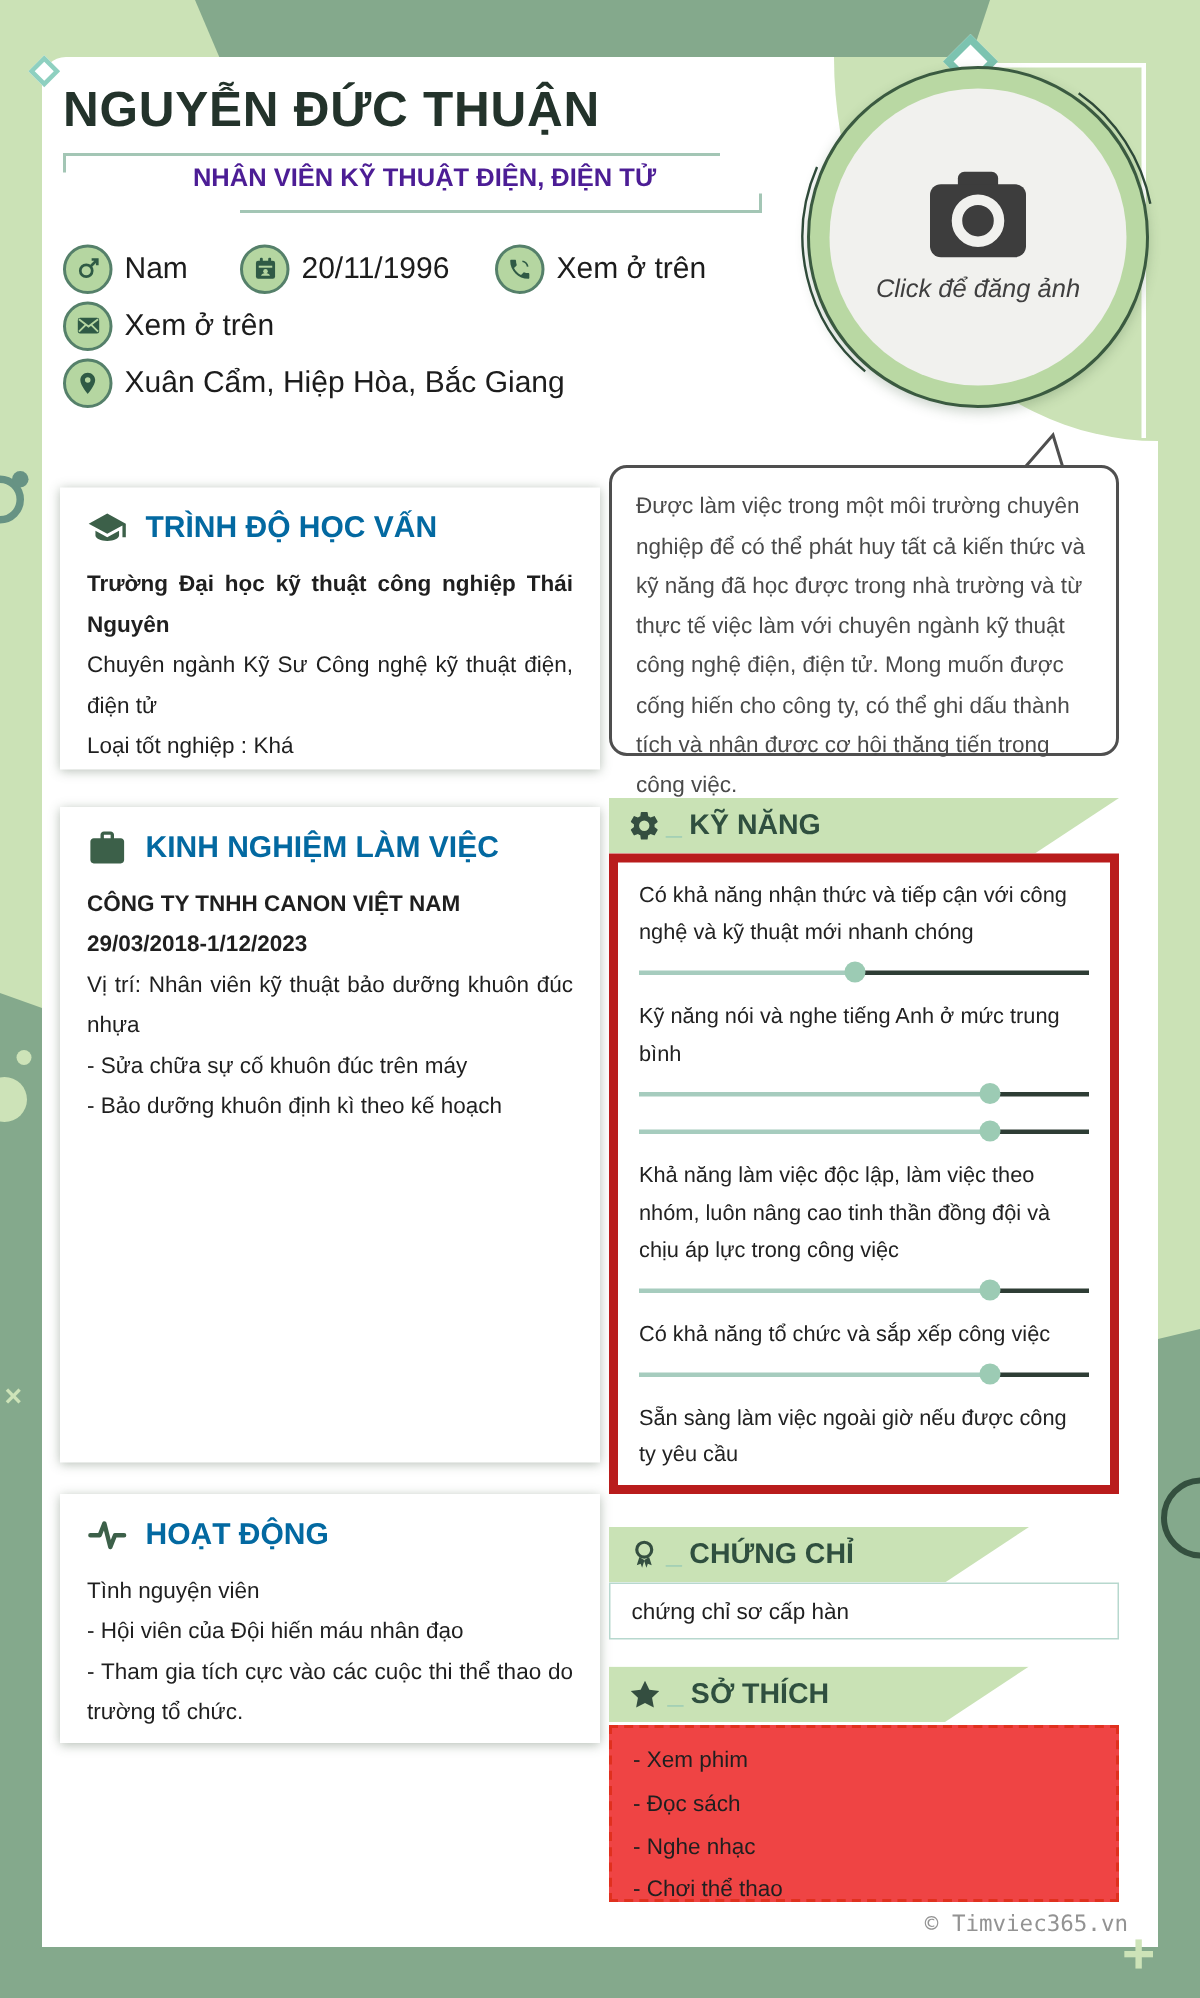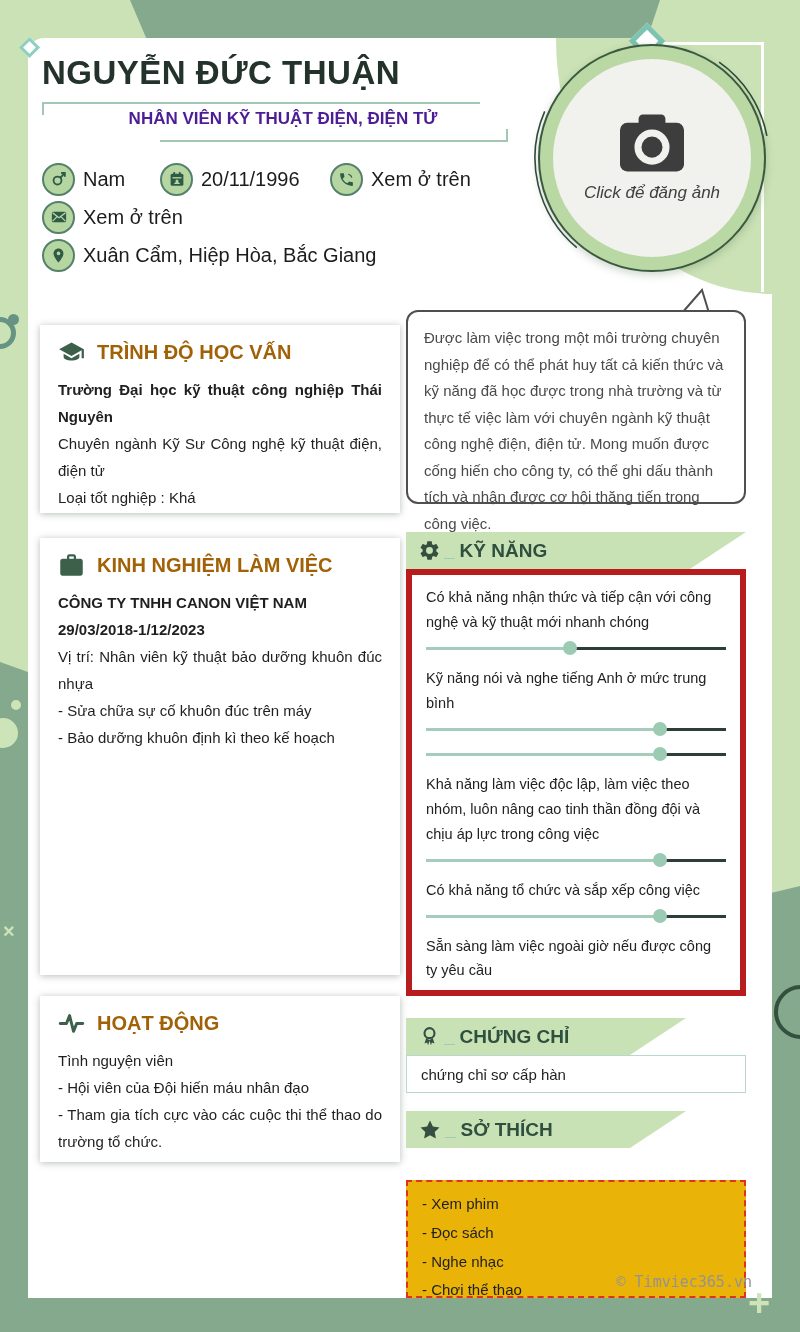--- a/index.html
+++ b/index.html
@@ -62,21 +62,21 @@
   .photo .cap { font-size:17px; color:#3f3f3f; }
   
   .bubble { position:absolute; left:378px; top:272px; width:340px; height:194px;
     background:#fff; border:2px solid #4f4f4f; border-radius:12px; padding:13px 16px;
     font-size:15px; color:#4a4a4a; line-height:1.77; }
   .bubble-tail { position:absolute; left:648px; top:250px; width:40px; height:26px; }
   
   .card { position:absolute; left:12px; width:360px; background:#fff;
     box-shadow:0 1px 7px rgba(90,110,90,.45); padding:14px 18px; }
   .sec-head-left { display:flex; align-items:center; gap:12px; font-size:20px;
-    font-weight:bold; color:#a16207; margin-bottom:10px; }
+    font-weight:bold; color:#0369a1; margin-bottom:10px; }
   .body-txt { font-size:15px; line-height:1.8; text-align:justify; }
   .bold { font-weight:bold; }
   .jobgap { height:16px; }
   
   .sec-head-right { position:absolute; height:37px; background:#c9e2b5;
     display:flex; align-items:center; gap:3px; padding:0 12px;
     font-size:19px; font-weight:bold; color:#2f4f3f; }
   .head-skills { left:378px; top:494px; width:340px; clip-path:polygon(0 0,100% 0,83.5% 100%,0 100%); }
   .head-cert  { left:378px; top:980px; width:280px; clip-path:polygon(0 0,100% 0,80% 100%,0 100%); }
   .head-hobby { left:378px; top:1073px; width:280px; clip-path:polygon(0 0,100% 0,80% 100%,0 100%); }
@@ -85,22 +85,22 @@
     background:#fff; border:6px solid #b91c1c; padding:10px 14px; overflow:hidden; }
   .skill-label { font-size:14.5px; line-height:1.72; color:#222; }
   .slider { position:relative; height:14px; margin:6px 0 11px 0; }
   .slider .fill { position:absolute; top:6px; left:0; height:3px; background:#a6ccbe; }
   .slider .rest { position:absolute; top:6px; right:0; height:3px; background:#2e3d35; }
   .slider .dot { position:absolute; top:0; width:14px; height:14px; border-radius:50%;
     background:#9ccbb4; margin-left:-7px; }
   .cert-box { position:absolute; left:378px; top:1017px; width:340px; height:38px;
     background:#fff; border:1px solid #b7d8ce; padding:0 14px; display:flex; align-items:center;
     font-size:15px; }
-  .hobby-box { position:absolute; left:378px; top:1142px; width:340px; height:118px;
-    background:#eab308; border:2px dashed #e0301e; padding:8px 14px; font-size:15px; line-height:1.92; }
+  .hobby-box { position:absolute; left:378px; top:1112px; width:340px; height:118px;
+    background:#ef4444; border:2px dashed #e0301e; padding:8px 14px; font-size:15px; line-height:1.92; }
   .footer { position:absolute; right:20px; top:1235px; font-family:"DejaVu Sans Mono", monospace;
     font-size:15px; color:#939393; }
   svg { display:block; }
 </style>
 </head>
 <body>
 
 <div class="deco trapezoid-top"></div>
 <div class="deco page"></div>
 <div class="deco green-photo-zone"></div>

